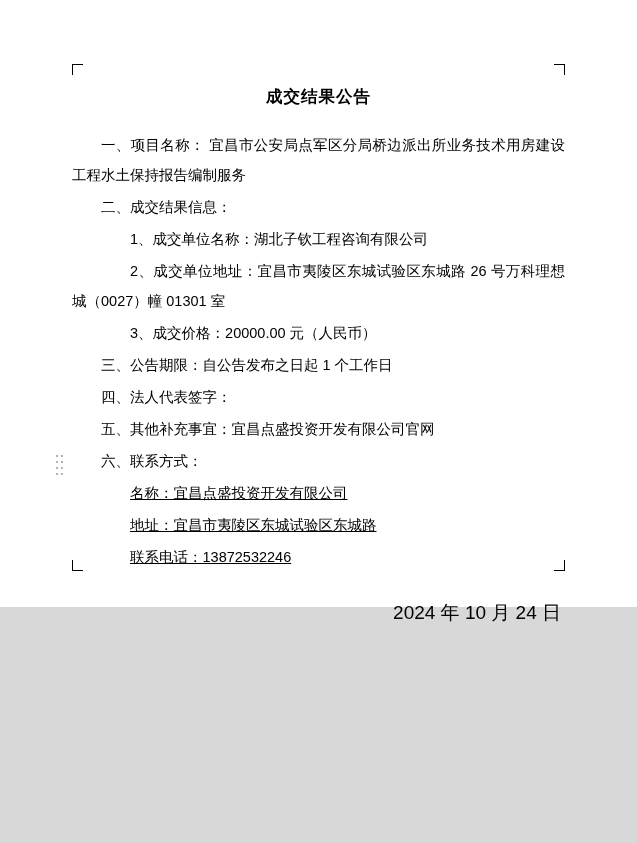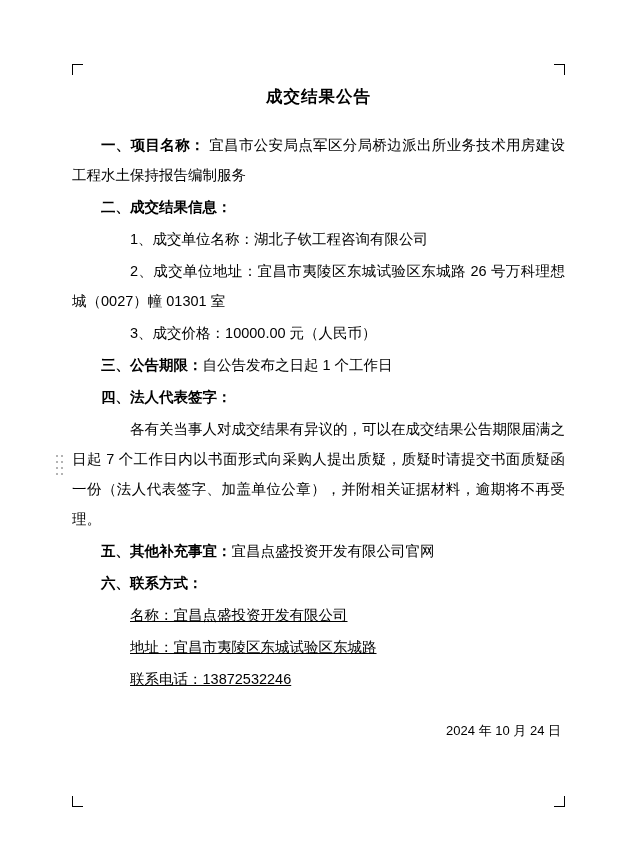--- a/index.html
+++ b/index.html
@@ -9,21 +9,21 @@
   }
   body {
     width: 637px;
     height: 843px;
     overflow: hidden;
     font-family: "Liberation Sans", sans-serif;
   }
   .page {
     position: relative;
     width: 637px;
-    height: 843px;
+    height: 607px;
     background: #ffffff;
     box-sizing: border-box;
   }
   
   .mark {
     position: absolute;
     width: 10px;
     height: 10px;
     pointer-events: none;
   }
@@ -48,29 +48,29 @@
     color: #000;
   }
   p {
     margin: 0 0 2px 0;
     font-size: 14.5px;
     line-height: 30px;
     color: #000;
     text-align: justify;
   }
   .lvl1 { text-indent: 2em; }
-  .lvl1 .bold { font-weight: bold; }
+  .lvl1 .bold { font-weight: normal; }
   .lvl2 { text-indent: 4em; }
   .para  { text-indent: 4em; }
   .bold { font-weight: bold; }
   .contact-line { text-indent: 4em; text-decoration: underline; }
   .date-line {
     margin-top: 28px;
     text-align: right;
-    font-size: 13px;
+    font-size: 19px;
     padding-right: 4px;
   }
   
   .drag-handle {
     position: absolute;
     left: 56px;
     top: 455px;
     width: 8px;
     height: 22px;
     display: grid;
@@ -109,26 +109,25 @@
 
   <div class="content">
 
     <div class="doc-title">成交结果公告</div>
 
     <p class="lvl1"><span class="bold">一、项目名称：</span><span> 宜昌市公安局点军区分局桥边派出所业务技术用房建设工程水土保持报告编制服务</span></p>
 
     <p class="lvl1"><span class="bold">二、成交结果信息：</span></p>
     <p class="lvl2">1、成交单位名称：湖北子钦工程咨询有限公司</p>
     <p class="lvl2">2、成交单位地址：宜昌市夷陵区东城试验区东城路 26 号万科理想城（0027）幢 01301 室</p>
-    <p class="lvl2">3、成交价格：10000.00 元（人民币）</p>
+    <p class="lvl2">3、成交价格：20000.00 元（人民币）</p>
 
     <p class="lvl1"><span class="bold">三、公告期限：</span><span>自公告发布之日起 1 个工作日</span></p>
 
     <p class="lvl1"><span class="bold">四、法人代表签字：</span></p>
-    <p class="para">各有关当事人对成交结果有异议的，可以在成交结果公告期限届满之日起 7 个工作日内以书面形式向采购人提出质疑，质疑时请提交书面质疑函一份（法人代表签字、加盖单位公章），并附相关证据材料，逾期将不再受理。</p>
 
     <p class="lvl1"><span class="bold">五、其他补充事宜：</span><span>宜昌点盛投资开发有限公司官网</span></p>
 
     <p class="lvl1"><span class="bold">六、联系方式：</span></p>
     <p class="contact-line">名称：宜昌点盛投资开发有限公司</p>
     <p class="contact-line">地址：宜昌市夷陵区东城试验区东城路</p>
     <p class="contact-line">联系电话：13872532246</p>
 
     <div class="date-line">2024 年 10 月 24 日</div>
 

